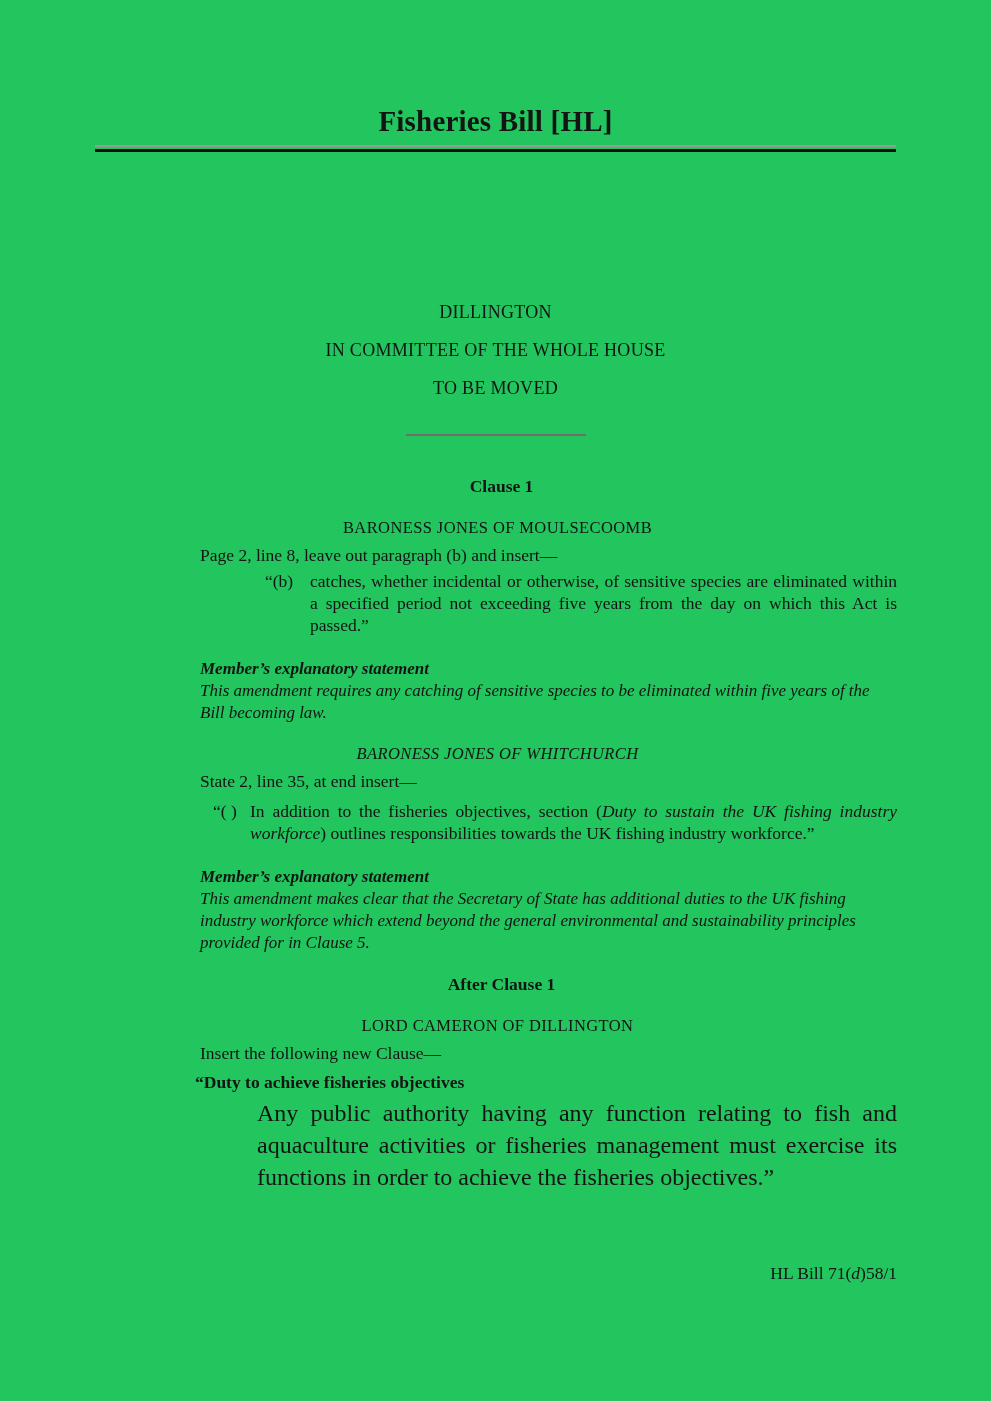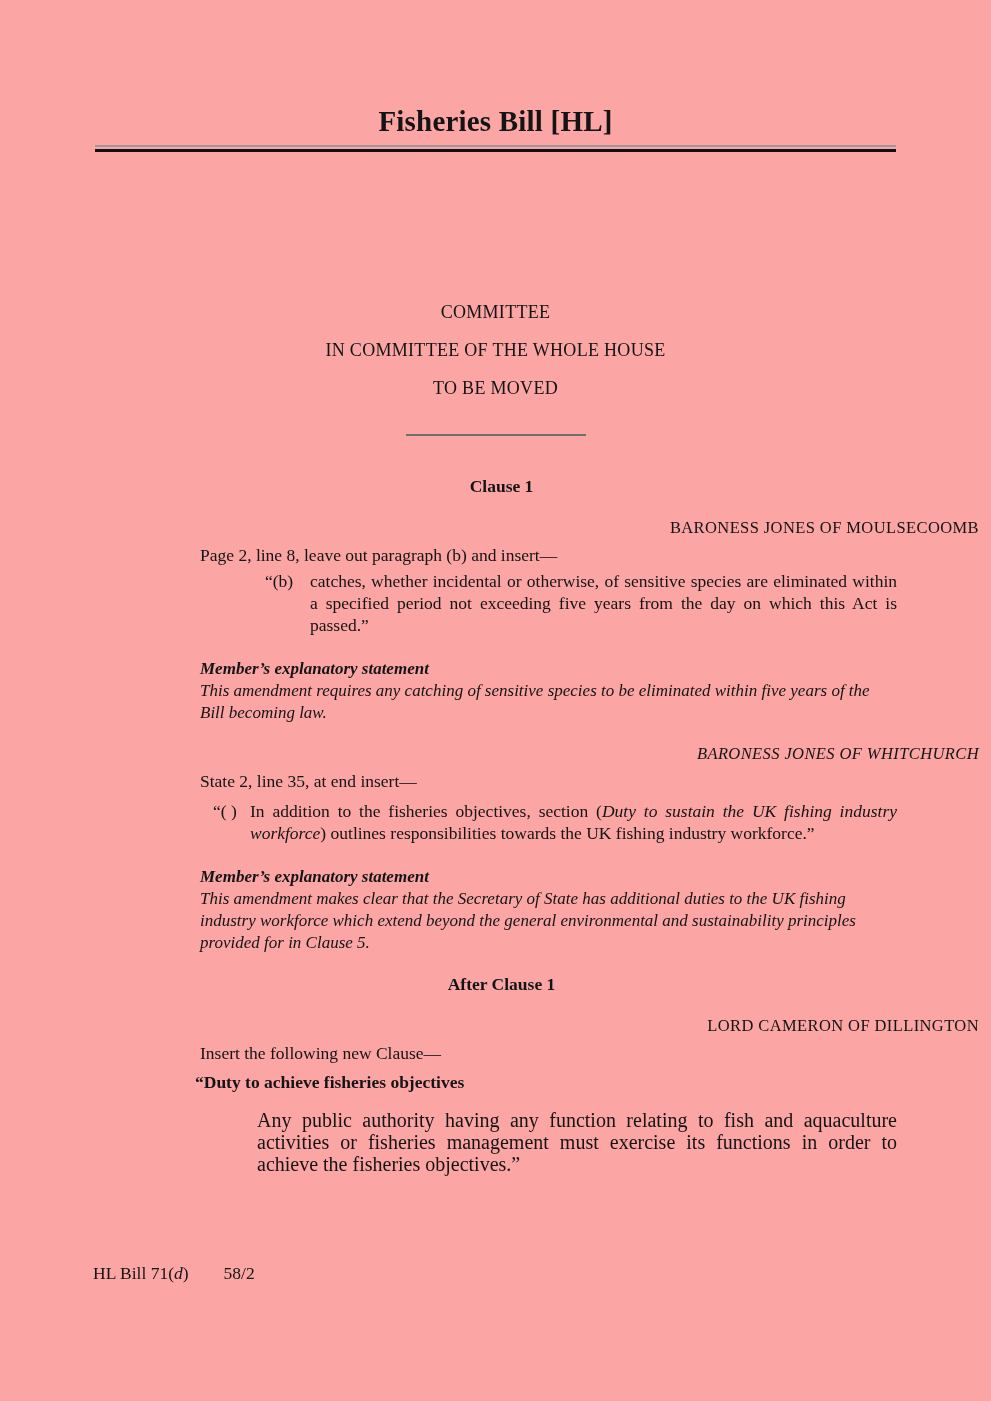--- a/index.html
+++ b/index.html
@@ -4,21 +4,21 @@
 <style>
   html, body {
     margin: 0;
     padding: 0;
     background: #ffffff;
   }
   .page {
     position: relative;
     width: 991px;
     height: 1401px;
-    background: #fca5a5;
+    background: #22c55e;
     color: #141414;
     font-family: "Liberation Serif", "DejaVu Serif", serif;
     overflow: hidden;
   }
   
   .doc-title {
     margin: 0;
     padding-top: 102px;
     text-align: center;
     font-size: 29px;
@@ -54,22 +54,22 @@
     margin: 40px 0 0 12px;
     text-align: center;
     font-size: 17.5px;
     line-height: 20px;
     font-weight: bold;
   }
   .clause-heading.after {
     margin-top: 20px;
   }
   .mover {
-    margin: 22px 12px 0 0;
-    text-align: right;
+    margin: 22px 4px 0 0;
+    text-align: center;
     font-size: 16.5px;
     line-height: 19px;
     letter-spacing: 0.4px;
     padding-left: 8px;
   }
   .mover.tight {
     margin-top: 20px;
     font-style: italic;
   }
   
@@ -114,49 +114,48 @@
     line-height: 22px;
     font-style: italic;
   }
   .new-clause-title {
     margin: 8px 94px 0 195px;
     font-size: 17.5px;
     line-height: 21px;
     font-weight: bold;
   }
   .new-clause-body {
-    margin: 16px 94px 0 257px;
-    font-size: 20px;
-    line-height: 22px;
+    margin: 4px 94px 0 257px;
+    font-size: 24px;
+    line-height: 32px;
     text-align: justify;
   }
   
   .footer {
     position: absolute;
     top: 1262px;
     left: 93px;
     right: 94px;
     display: flex;
-    justify-content: flex-start;
+    justify-content: flex-end;
     font-size: 17.5px;
     line-height: 22px;
-    gap: 35px;
   }
   .italic { font-style: italic; }
 </style>
 </head>
 <body>
 
 <div class="page">
 
   <h1 class="doc-title">Fisheries Bill [HL]</h1>
   <div class="double-rule"></div>
 
   <div class="preamble">
-    <p class="preamble-line">COMMITTEE</p>
+    <p class="preamble-line">DILLINGTON</p>
     <p class="preamble-line">IN COMMITTEE OF THE WHOLE HOUSE</p>
     <p class="preamble-line">TO BE MOVED</p>
     <hr class="short-divider">
   </div>
 
   <h2 class="clause-heading">Clause 1</h2>
 
   <div class="mover">BARONESS JONES OF MOULSECOOMB</div>
   <p class="instruction">Page 2, line 8, leave out paragraph (b) and insert—</p>
   <div class="provision level-b">
@@ -177,16 +176,16 @@
 
   <h2 class="clause-heading after">After Clause 1</h2>
 
   <div class="mover">LORD CAMERON OF DILLINGTON</div>
   <p class="instruction">Insert the following new Clause—</p>
   <p class="new-clause-title">“Duty to achieve fisheries objectives</p>
   <div class="new-clause-body">Any public authority having any function relating to fish and aquaculture activities or fisheries management must exercise its functions in order to achieve the fisheries objectives.”</div>
 
   <div class="footer">
     <span><span>HL Bill 71(</span><span class="italic">d</span><span>)</span></span>
-    <span>58/2</span>
+    <span>58/1</span>
   </div>
 
 </div>
 
 </body></html>

